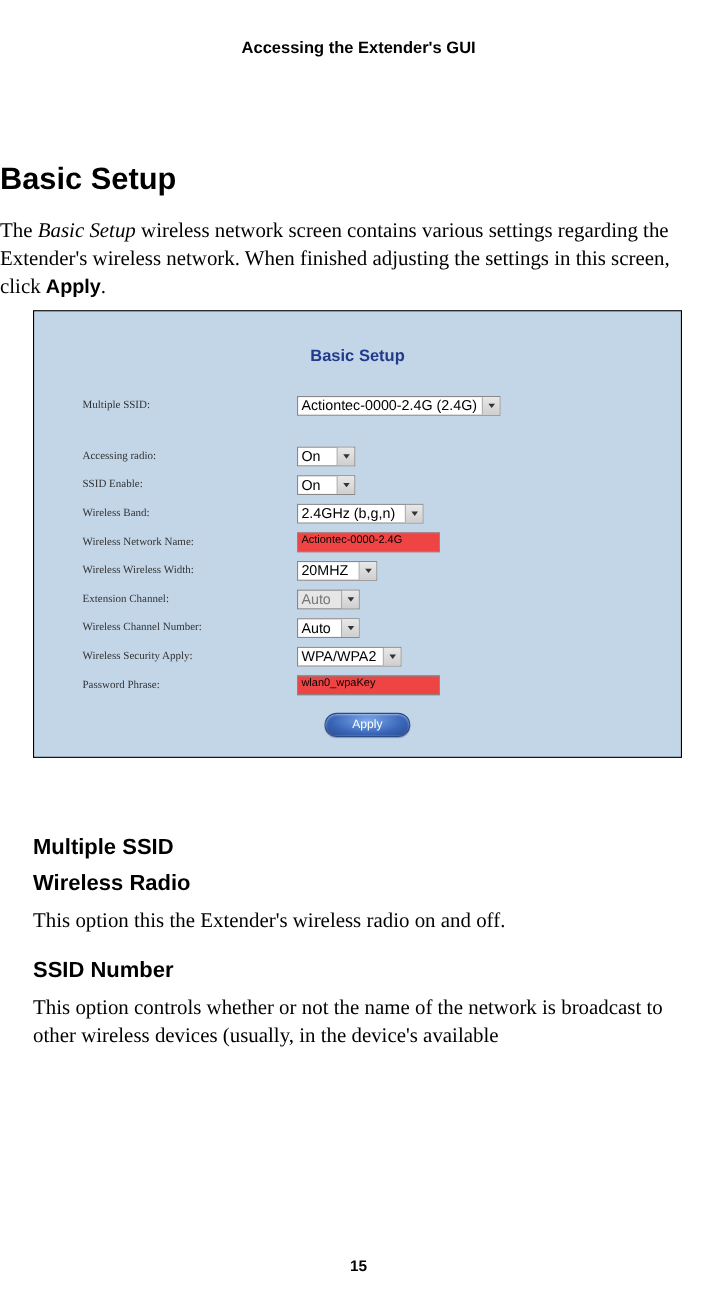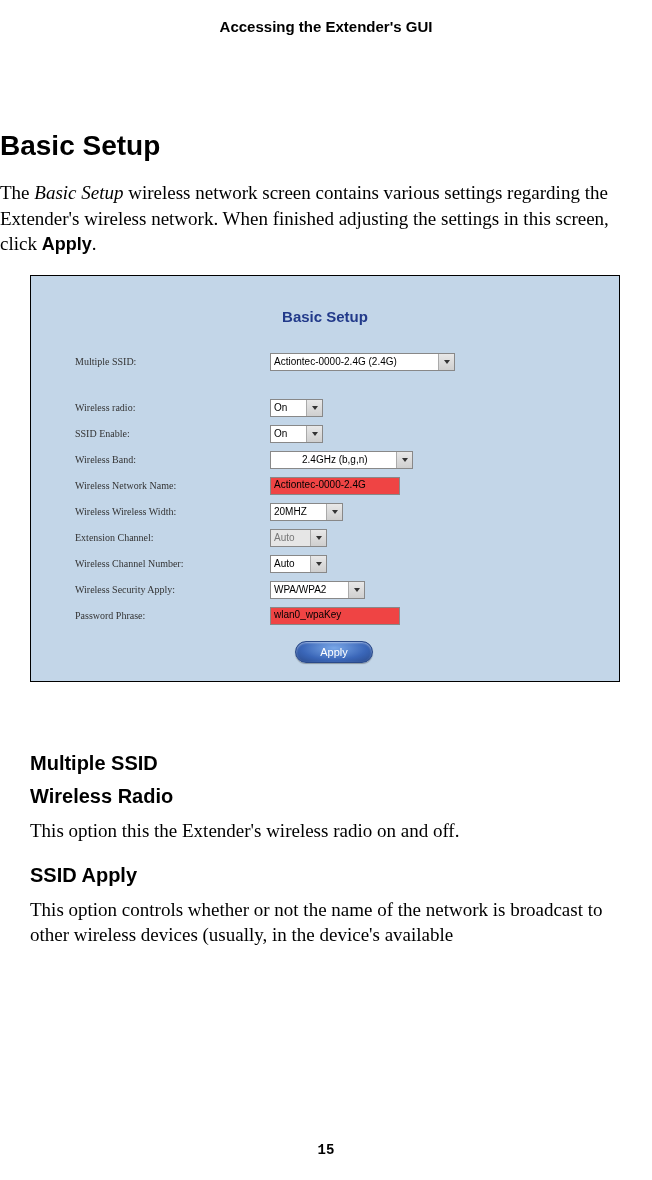--- a/index.html
+++ b/index.html
@@ -9,36 +9,36 @@
       background: #fff;
       font-family: Georgia, 'Times New Roman', serif;
       color: #000;
       position: relative;
     }
     .page-header {
       text-align: center;
       font-family: 'Helvetica Neue', Arial, sans-serif;
       font-weight: bold;
       font-size: 15px;
-      padding-top: 18px;
+      padding-top: 35px;
     }
     .content {
       padding: 0 4px 0 0;
     }
     .h1 {
       font-family: 'Helvetica Neue', Arial, sans-serif;
       font-weight: bold;
       font-size: 28px;
       margin-top: 95px;
       margin-bottom: 18px;
     }
     .intro {
       font-size: 19px;
       line-height: 1.35;
-      margin-bottom: 18px;
+      margin-bottom: 8px;
     }
     .intro .italic { font-style: italic; }
     .intro .bold { font-weight: bold; font-family: 'Helvetica Neue', Arial, sans-serif; font-size: 18px; }
     .panel-wrap {
       margin: 0 0 0 30px;
       border: 1px solid #000;
       width: 590px;
       padding: 14px;
       background: #c3d6e8;
     }
@@ -63,21 +63,21 @@
       width: 225px;
       padding-left: 30px;
     }
     .faux-select {
       display: inline-flex;
       align-items: center;
       background: #fff;
       border: 1px solid #888;
       height: 18px;
       font-family: Arial, sans-serif;
-      font-size: 10px;
+      font-size: 13px;
       padding: 0 0 0 3px;
       position: relative;
     }
     .faux-select.disabled { background: #e6e6e6; color: #777; }
     .faux-select .sel-arrow {
       width: 16px;
       height: 16px;
       background: linear-gradient(#e8e8e8,#cfcfcf);
       border-left: 1px solid #aaa;
       margin-left: 4px;
@@ -132,27 +132,27 @@
       font-size: 19px;
       line-height: 1.35;
       margin-bottom: 20px;
     }
     .body-text .italic { font-style: italic; }
     .page-number {
       position: absolute;
       bottom: 22px;
       width: 100%;
       text-align: center;
-      font-family: Liberation Mono, monospace;
+      font-family: Liberation Sans, sans-serif;
       font-weight: bold;
       font-size: 14px;
     }
     .w-ssid { width: 160px; }
     .w-on { width: 28px; }
-    .w-band { width: 90px; margin-left: 28px; }
+    .w-band { width: 90px; }
     .w-name { width: 130px; }
     .w-chw { width: 48px; }
     .w-auto { width: 32px; }
     .w-sec { width: 70px; }
     .w-pass { width: 130px; }
   </style>
 </head>
 <body>
 
 <div class="page-header">Accessing the Extender's GUI</div>
@@ -169,21 +169,21 @@
 
     <div class="form-row gap">
       <div class="form-label">Multiple SSID:</div>
       <div class="faux-select">
         <span class="w-ssid">Actiontec-0000-2.4G (2.4G)</span>
         <span class="sel-arrow"></span>
       </div>
     </div>
 
     <div class="form-row">
-      <div class="form-label">Wireless radio:</div>
+      <div class="form-label">Accessing radio:</div>
       <div class="faux-select">
         <span class="w-on">On</span>
         <span class="sel-arrow"></span>
       </div>
     </div>
 
     <div class="form-row">
       <div class="form-label">SSID Enable:</div>
       <div class="faux-select">
         <span class="w-on">On</span>
@@ -245,18 +245,18 @@
       <div class="apply-btn">Apply</div>
     </div>
   </div>
 
   <div class="sections">
     <h2 class="h2">Multiple SSID</h2>
 
     <h2 class="h2">Wireless Radio</h2>
     <p class="body-text">This option this the Extender's wireless radio on and off.</p>
 
-    <h2 class="h2">SSID Apply</h2>
+    <h2 class="h2">SSID Number</h2>
     <p class="body-text">This option controls whether or not the name of the network is broadcast to other wireless devices (usually, in the device's available</p>
   </div>
 </div>
 
 <div class="page-number">15</div>
 
 </body></html>

